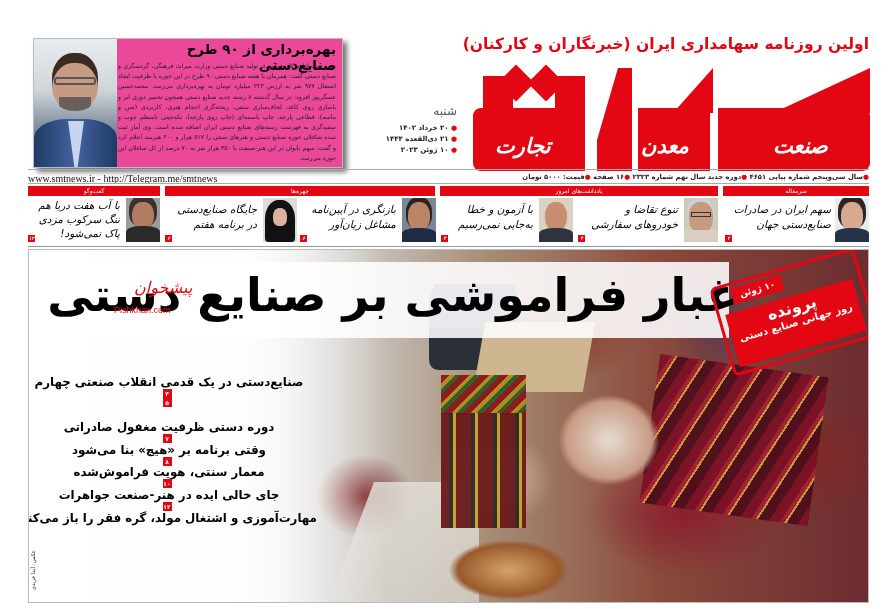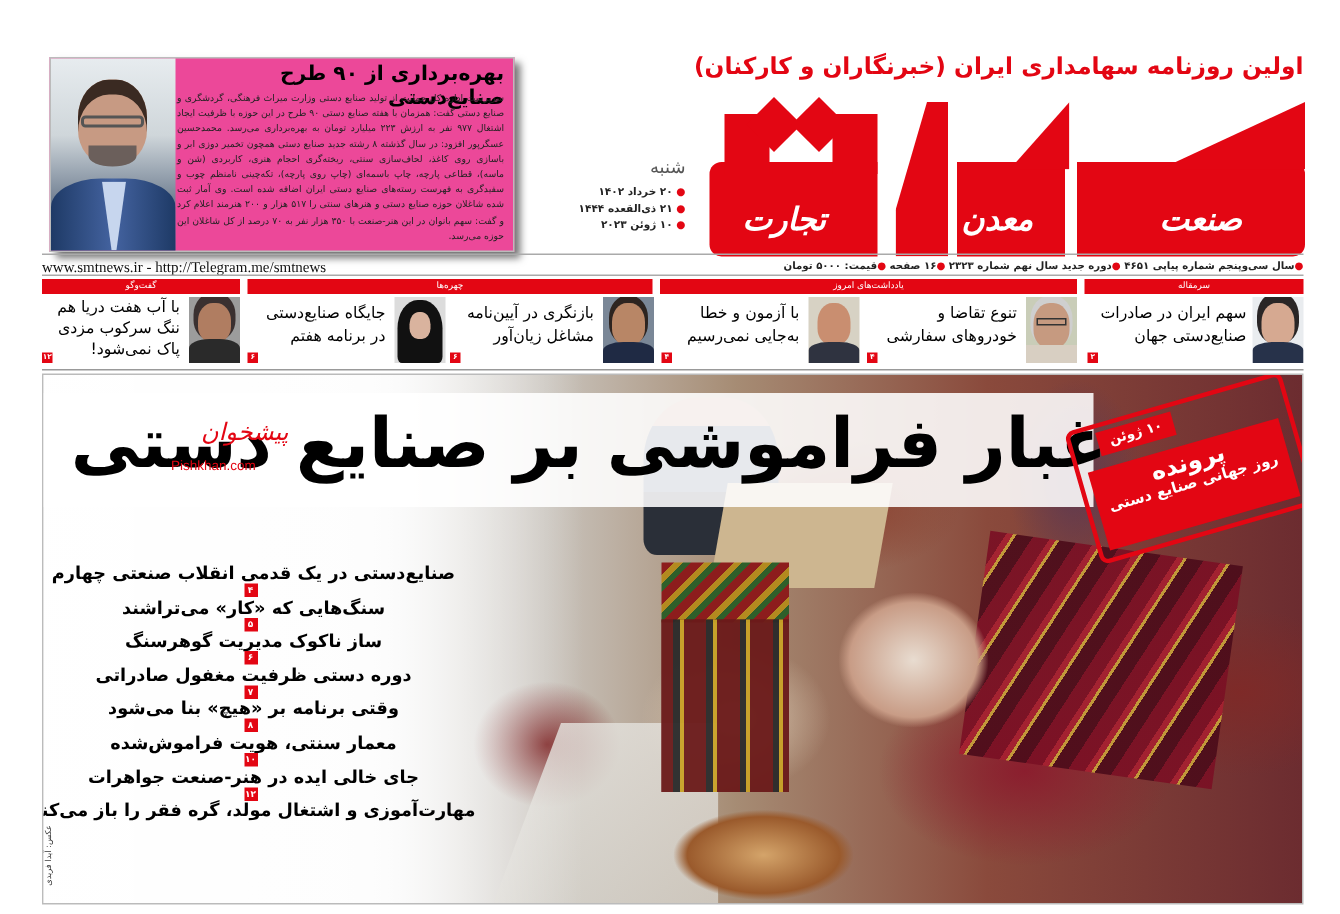--- a/index.html
+++ b/index.html
@@ -88,21 +88,21 @@
   .info-line .dot { color: #e30613; }
   .rule-top { position: absolute; left: 28px; right: 24px; top: 169px; height: 1px; background: #aaa; }
   .rule-mid { position: absolute; left: 28px; right: 24px; top: 183px; height: 1px; background: #aaa; }
 
   
   .section-bar {
     position: absolute; top: 186px; height: 10px; background: #e30613;
     color: #fff; font-size: 6px; text-align: center; line-height: 10px; direction: rtl;
   }
 
-  .teaser { position: absolute; top: 198px; height: 44px; direction: rtl; }
+  .teaser { position: absolute; top: 198px; height: 44px; direction: rtl; font-style: italic; }
   .teaser .thumb {
     position: absolute; right: 0; top: 0; width: 34px; height: 44px; overflow: hidden;
   }
   .teaser .title {
     position: absolute; top: 4px; font-size: 10.5px; line-height: 15px; color: #000; text-align: right;
   }
   .teaser .badge {
     position: absolute; bottom: 0; width: 7px; height: 7px; background: #e30613;
     color: #fff; font-size: 5px; line-height: 7px; text-align: center; font-weight: bold;
   }
@@ -358,26 +358,21 @@
       <span class="b">روز جهانی صنایع دستی</span>
     </div>
   </div>
 
   <div class="list">
     <div class="item">
         <span class="txt">صنایع‌دستی در یک قدمی انقلاب صنعتی چهارم</span>
         <span class="pg">۴</span>
       </div>
     <div class="item">
-        <span class="txt">سنگ‌هایی که «کار» می‌تراشند</span>
         <span class="pg">۵</span>
-      </div>
-    <div class="item">
-        <span class="txt">ساز ناکوک مدیریت گوهرسنگ</span>
-        <span class="pg">۶</span>
       </div>
     <div class="item">
         <span class="txt">دوره دستی ظرفیت مغفول صادراتی</span>
         <span class="pg">۷</span>
       </div>
     <div class="item">
         <span class="txt">وقتی برنامه بر «هیچ» بنا می‌شود</span>
         <span class="pg">۸</span>
       </div>
     <div class="item">

